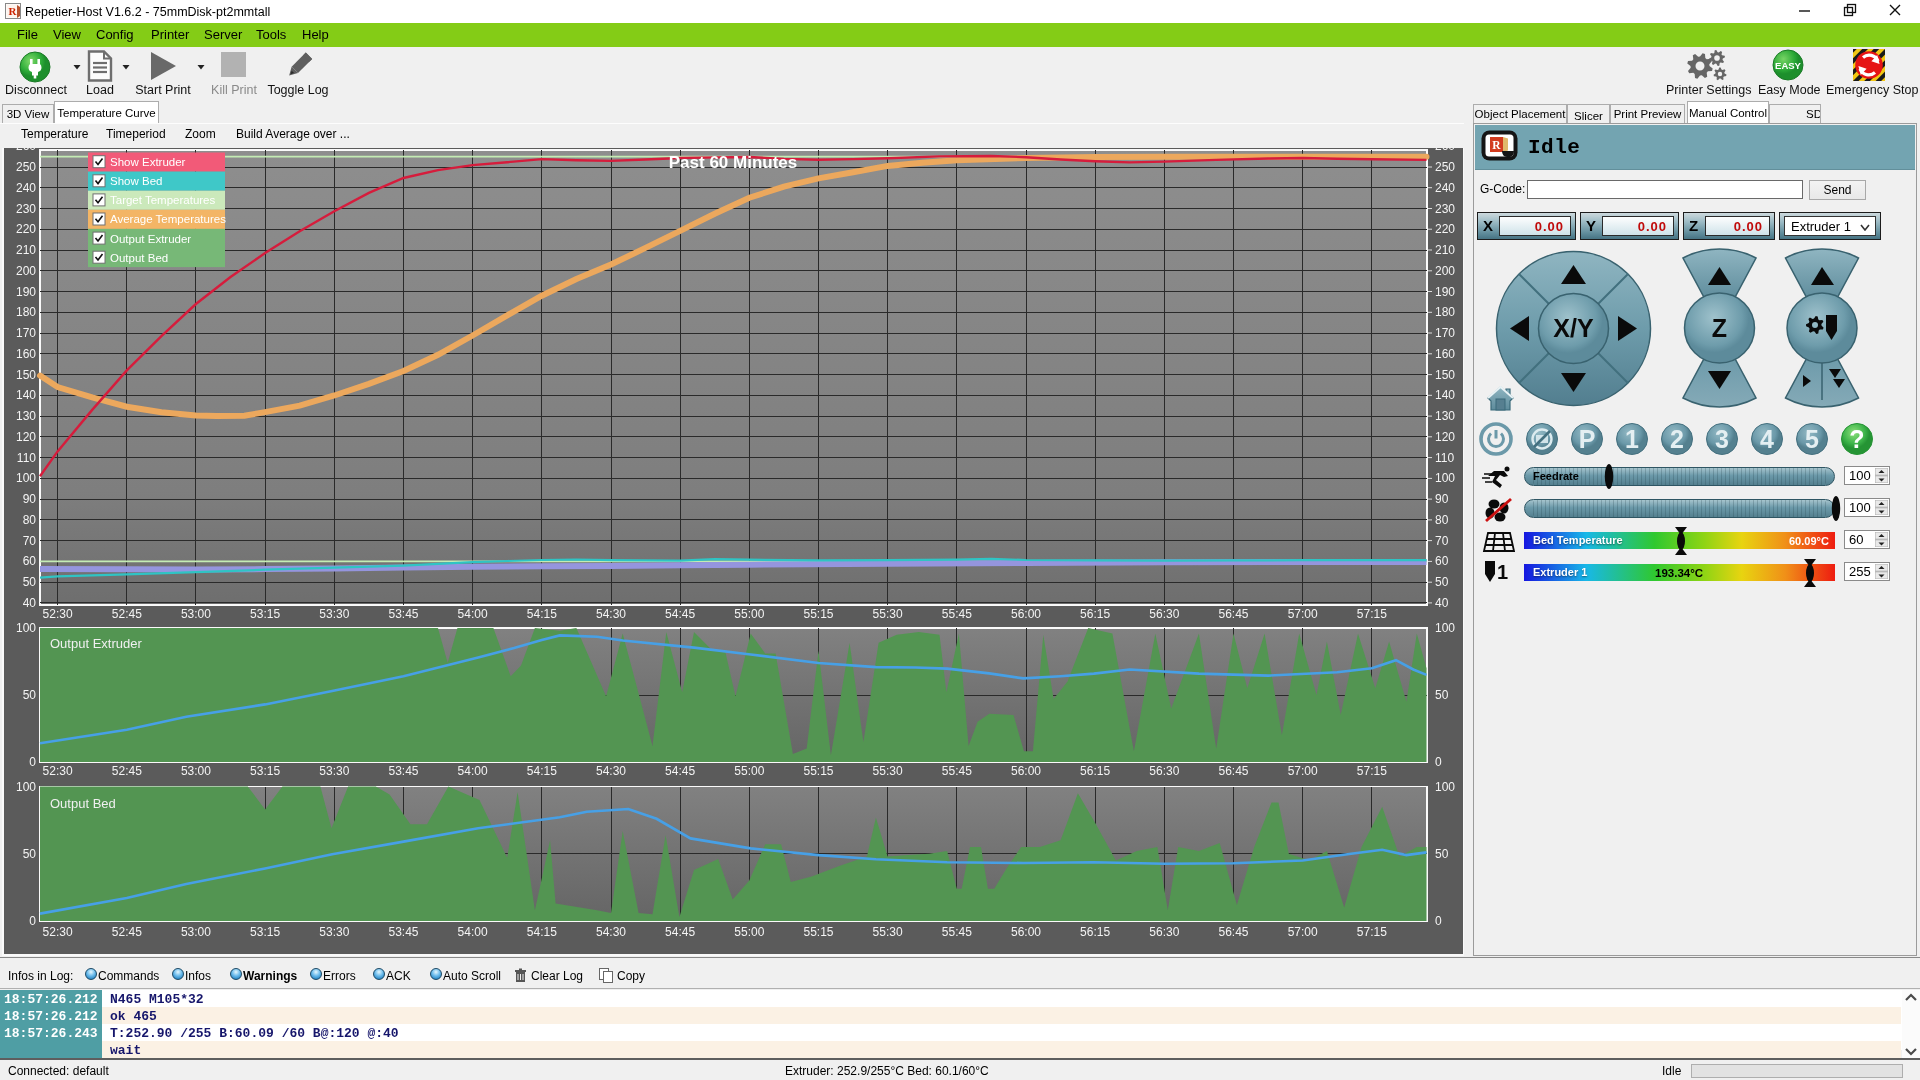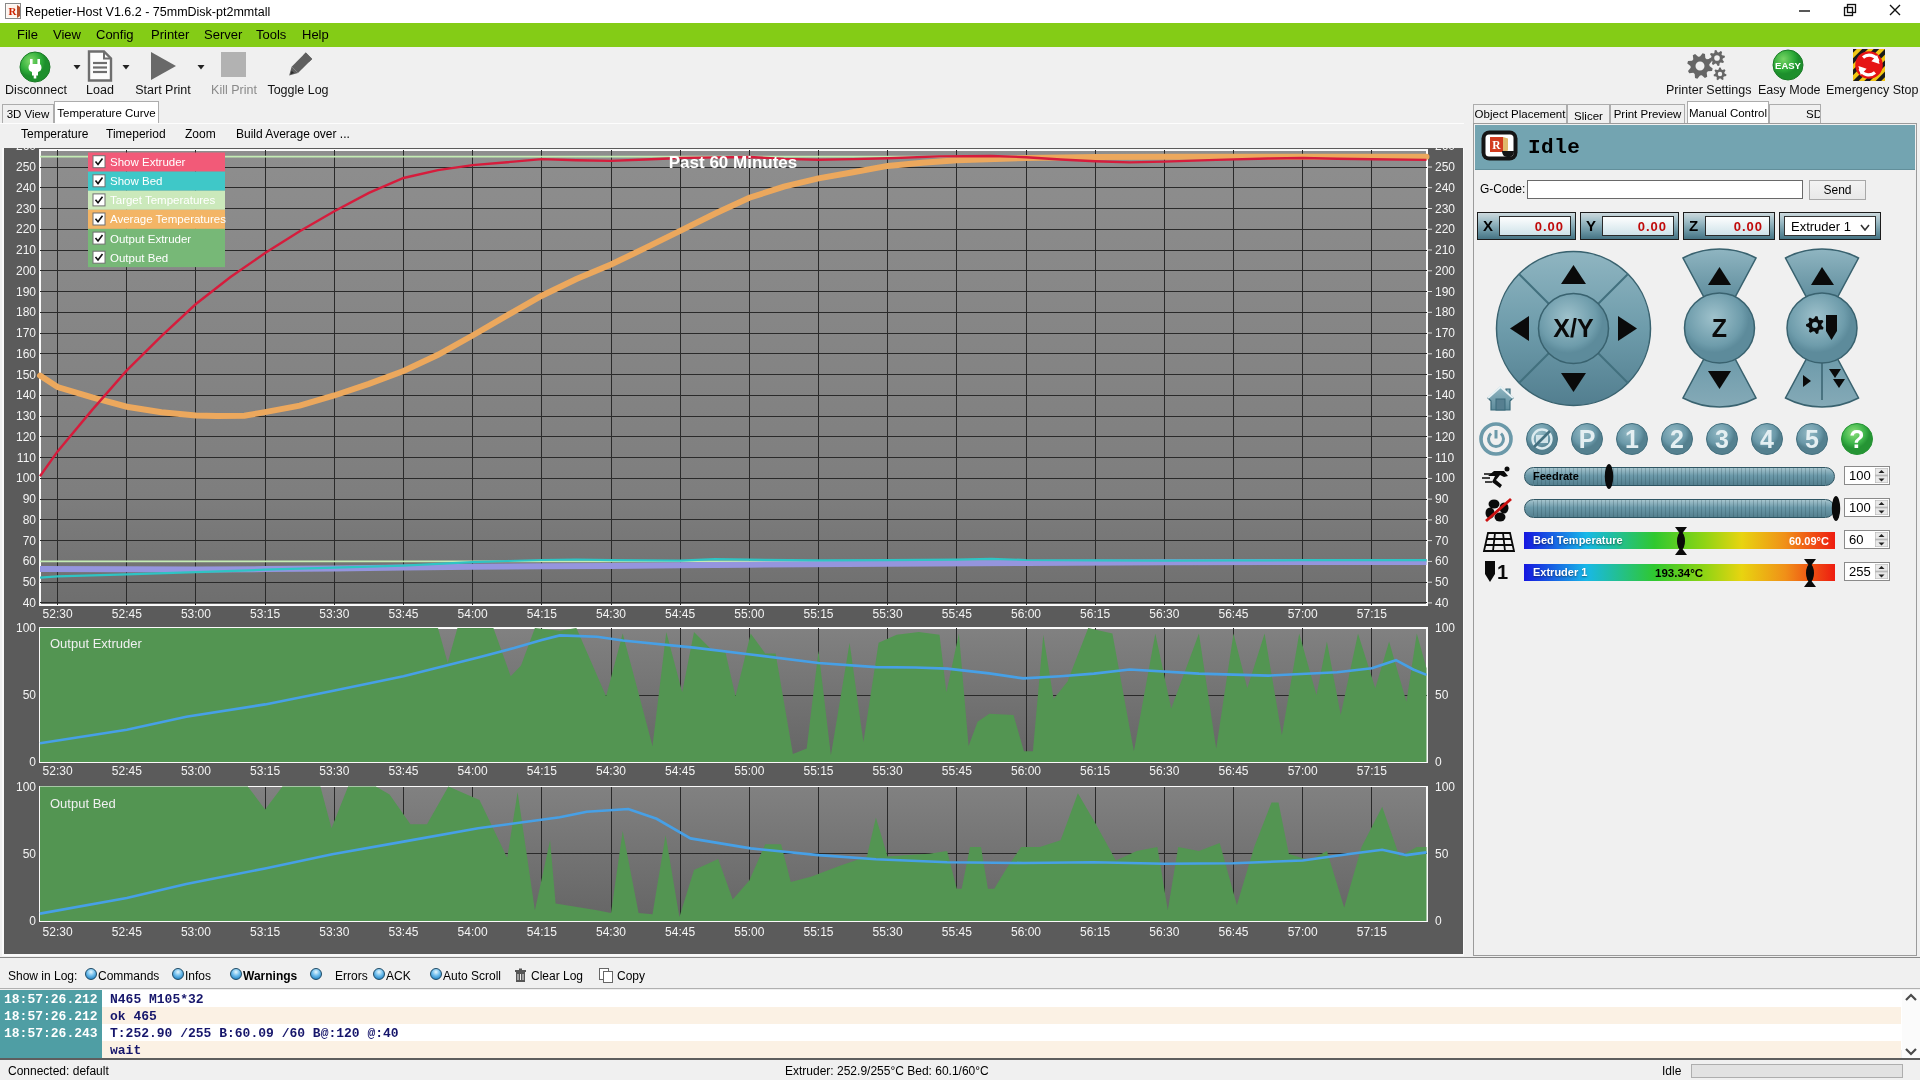--- a/index.html
+++ b/index.html
@@ -649,29 +649,29 @@
  <ellipse cx="7" cy="14" rx="4" ry="9" fill="#0a0a0a"></ellipse>
 </svg>
 <div class="num" style="left:1844px;top:562px;">255<svg width="13" height="15" viewBox="0 0 13 15">
       <rect x="0" y="0" width="13" height="7.2" fill="#e9e9e9" stroke="#b0b0b0" stroke-width="1"></rect>
       <rect x="0" y="7.8" width="13" height="7.2" fill="#e9e9e9" stroke="#b0b0b0" stroke-width="1"></rect>
       <path d="M3.5 5 L9.5 5 L6.5 2 Z" fill="#222"></path>
       <path d="M3.5 10.5 L9.5 10.5 L6.5 13.5 Z" fill="#222"></path>
     </svg></div>
 
 <div class="abs" style="left:0;top:957px;width:1920px;height:32px;background:#f0f0f0;border-top:1px solid #888;border-bottom:1px solid #b0b0b0;">
- <div class="rlab" style="left:8px;top:11px;">Show in Log:</div>
+ <div class="rlab" style="left:8px;top:11px;">Infos in Log:</div>
  <div class="radio" style="left:85px;top:10px;"></div>
     <div class="rlab" style="left:98px;top:11px;">Commands</div>
  <div class="radio" style="left:172px;top:10px;"></div>
     <div class="rlab" style="left:185px;top:11px;">Infos</div>
  <div class="radio" style="left:230px;top:10px;"></div>
     <div class="rlab" style="left:243px;top:11px;font-weight:bold;">Warnings</div>
  <div class="radio" style="left:310px;top:10px;"></div>
-    <div class="rlab" style="left:323px;top:11px;margin-left:12px;">Errors</div>
+    <div class="rlab" style="left:323px;top:11px;">Errors</div>
  <div class="radio" style="left:373px;top:10px;"></div>
     <div class="rlab" style="left:386px;top:11px;">ACK</div>
  <div class="radio" style="left:430px;top:10px;"></div>
     <div class="rlab" style="left:443px;top:11px;">Auto Scroll</div>
  <svg class="abs" style="left:514px;top:10px" width="13" height="15">
   <rect x="2" y="4" width="9" height="10" fill="#555"></rect>
       <rect x="1" y="2" width="11" height="2" fill="#555"></rect>
       <rect x="5" y="0.5" width="3" height="2" fill="#555"></rect>
   <path d="M4 6 v6 M6.5 6 v6 M9 6 v6" stroke="#f0f0f0" stroke-width="1"></path>
  </svg>

